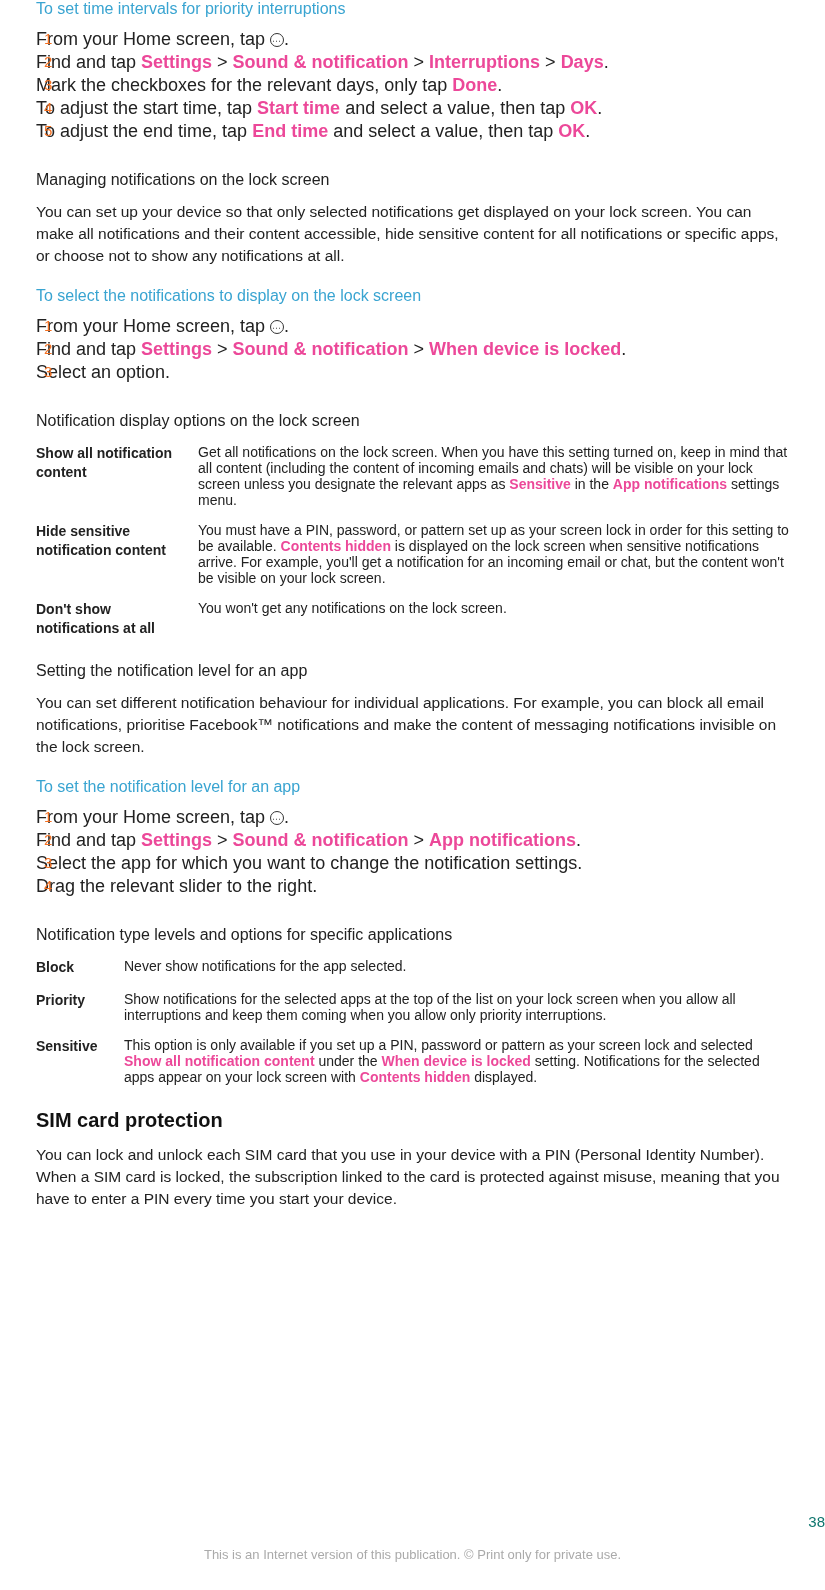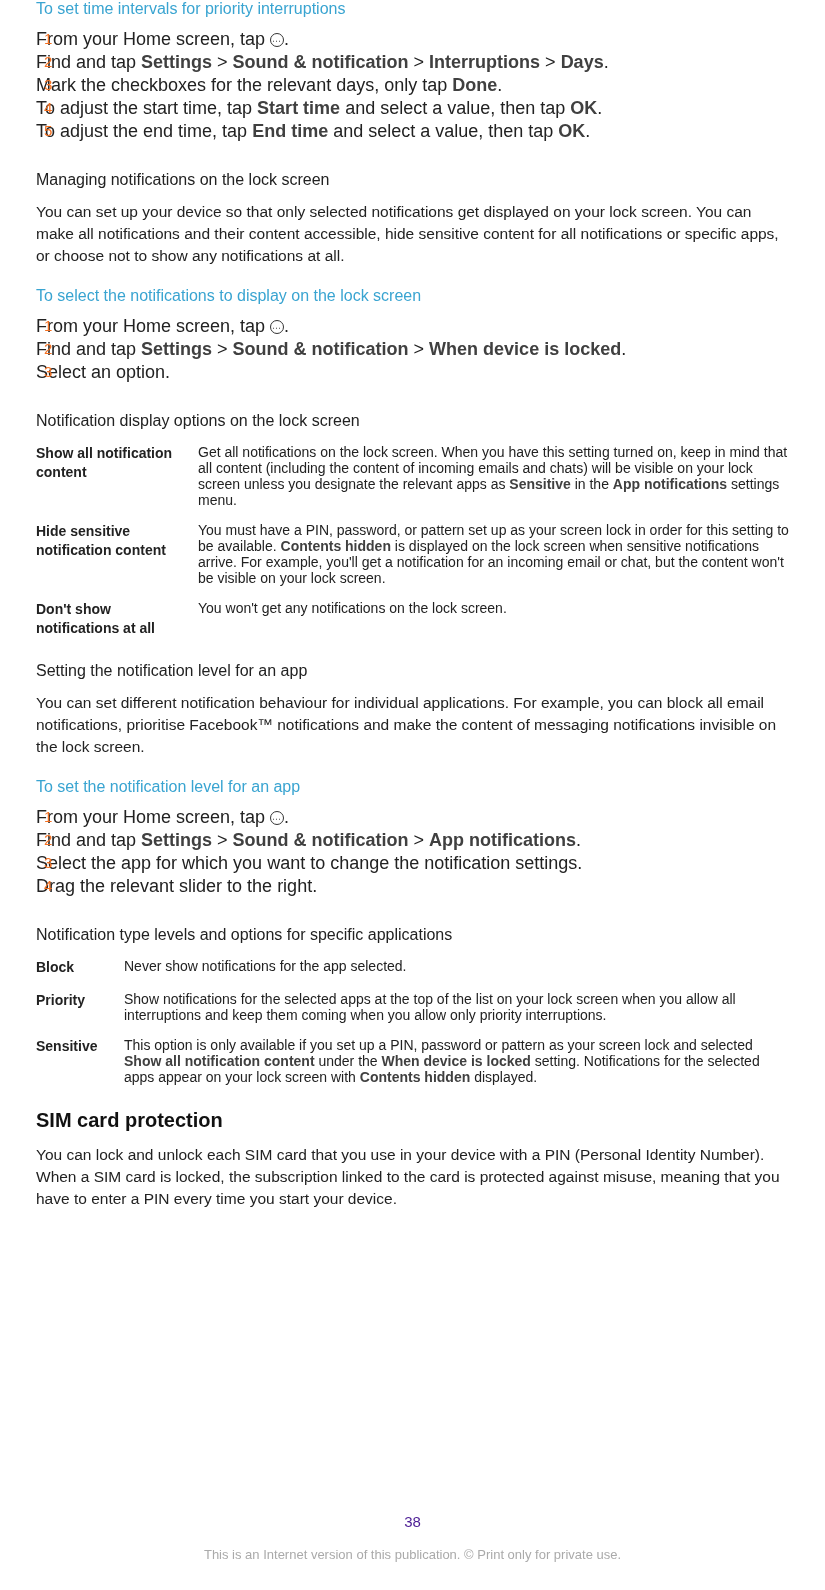--- a/index.html
+++ b/index.html
@@ -24,21 +24,21 @@
       color: #222;
     }
     .section-heading-cyan {
       color: #39a4d1;
       font-size: 16px;
       margin-bottom: 10px;
       font-weight: normal;
     }
     .steps { position: relative; margin-bottom: 28px; }
     .step-row { position: relative; padding-left: 0; margin-bottom: 0; line-height: 22px; }
-    b { font-weight: bold; color: #404040; }
+    b { font-weight: bold; color: #ec4899; }
     .subheading {
       font-size: 16px;
       color: #222;
       margin-bottom: 12px;
       font-weight: normal;
     }
     .body-para {
       font-size: 15.5px;
       line-height: 22px;
       color: #222;
@@ -88,22 +88,22 @@
       font-size: 20px;
       color: #111;
       font-weight: bold;
       margin-bottom: 12px;
       margin-top: 10px;
     }
     .page-num {
       position: absolute;
       bottom: 60px;
       left: 0; right: 0;
-      text-align: center;
-      color: #4c1d95;
+      text-align: right;
+      color: #0f766e;
       font-size: 15px;
     }
     .footer-note {
       position: absolute;
       bottom: 28px;
       left: 0; right: 0;
       text-align: center;
       color: #aaa;
       font-size: 13px;
     }

